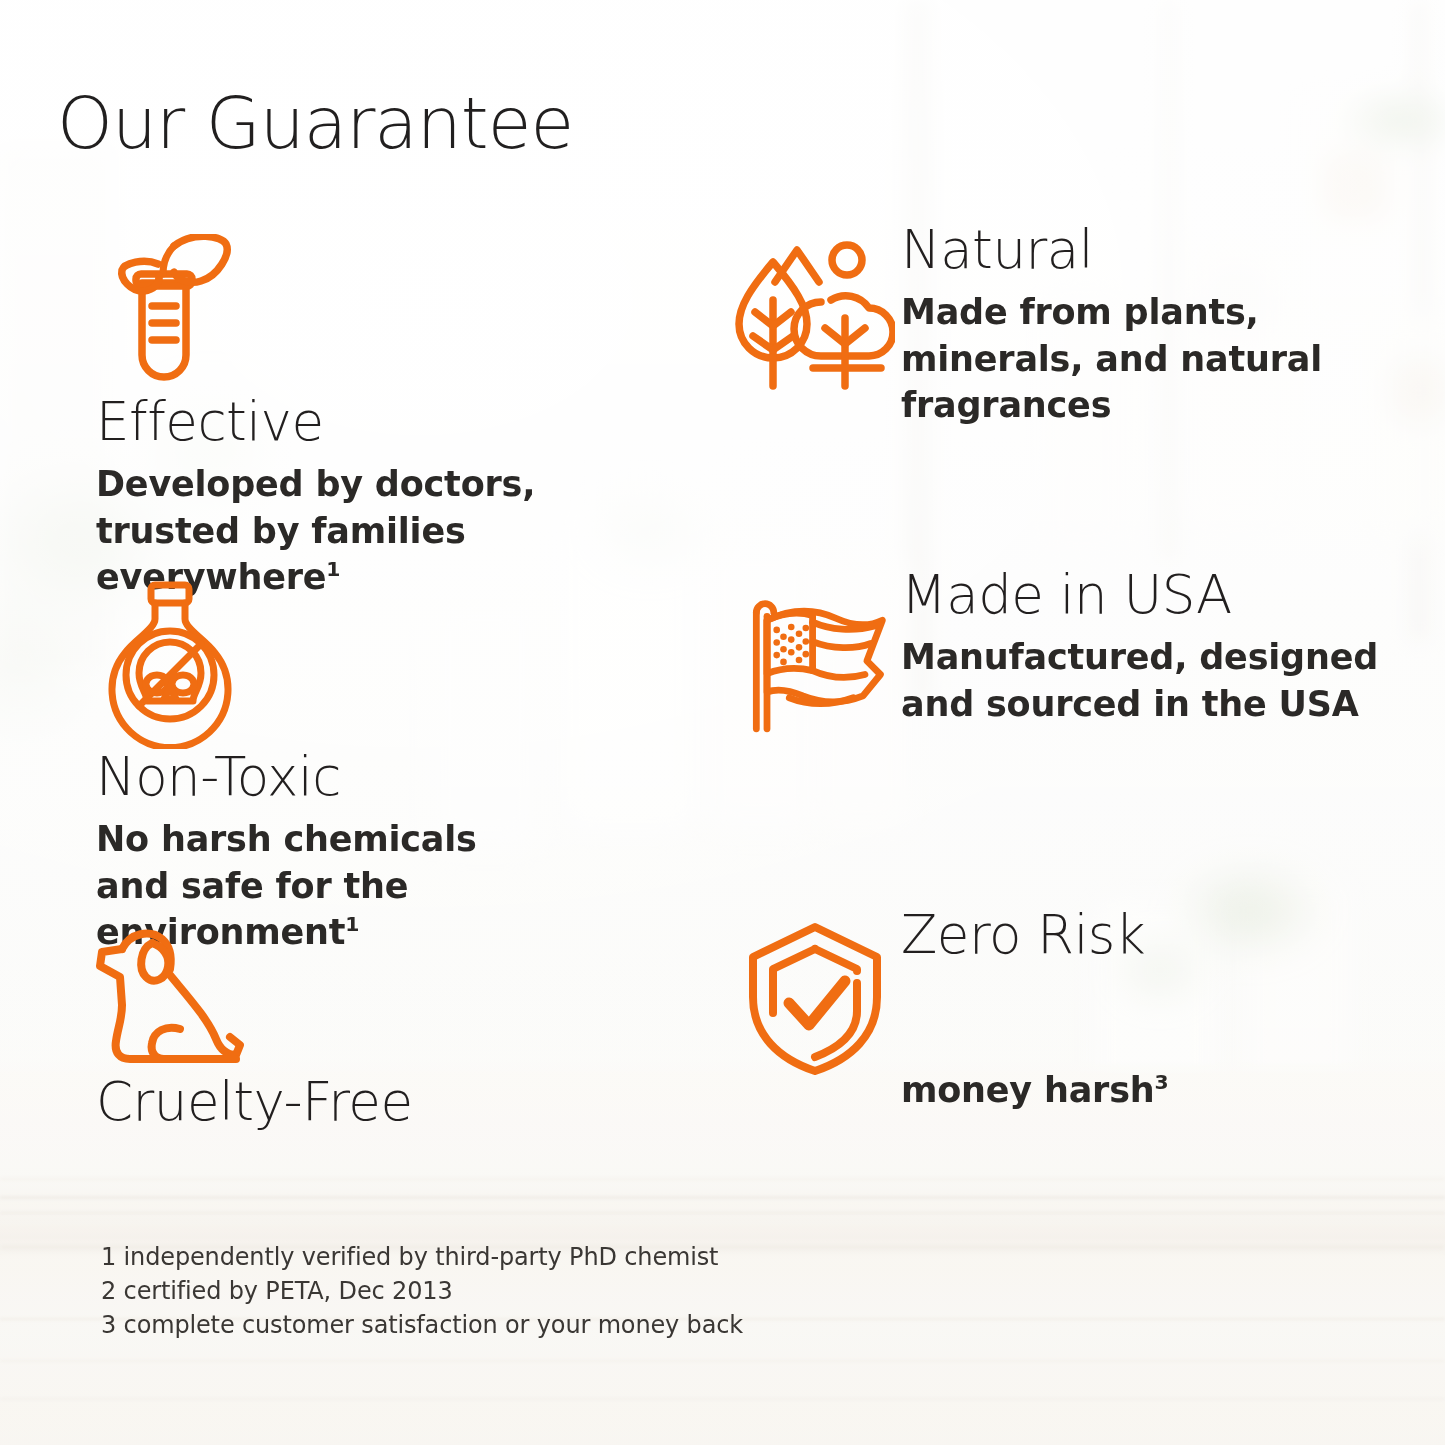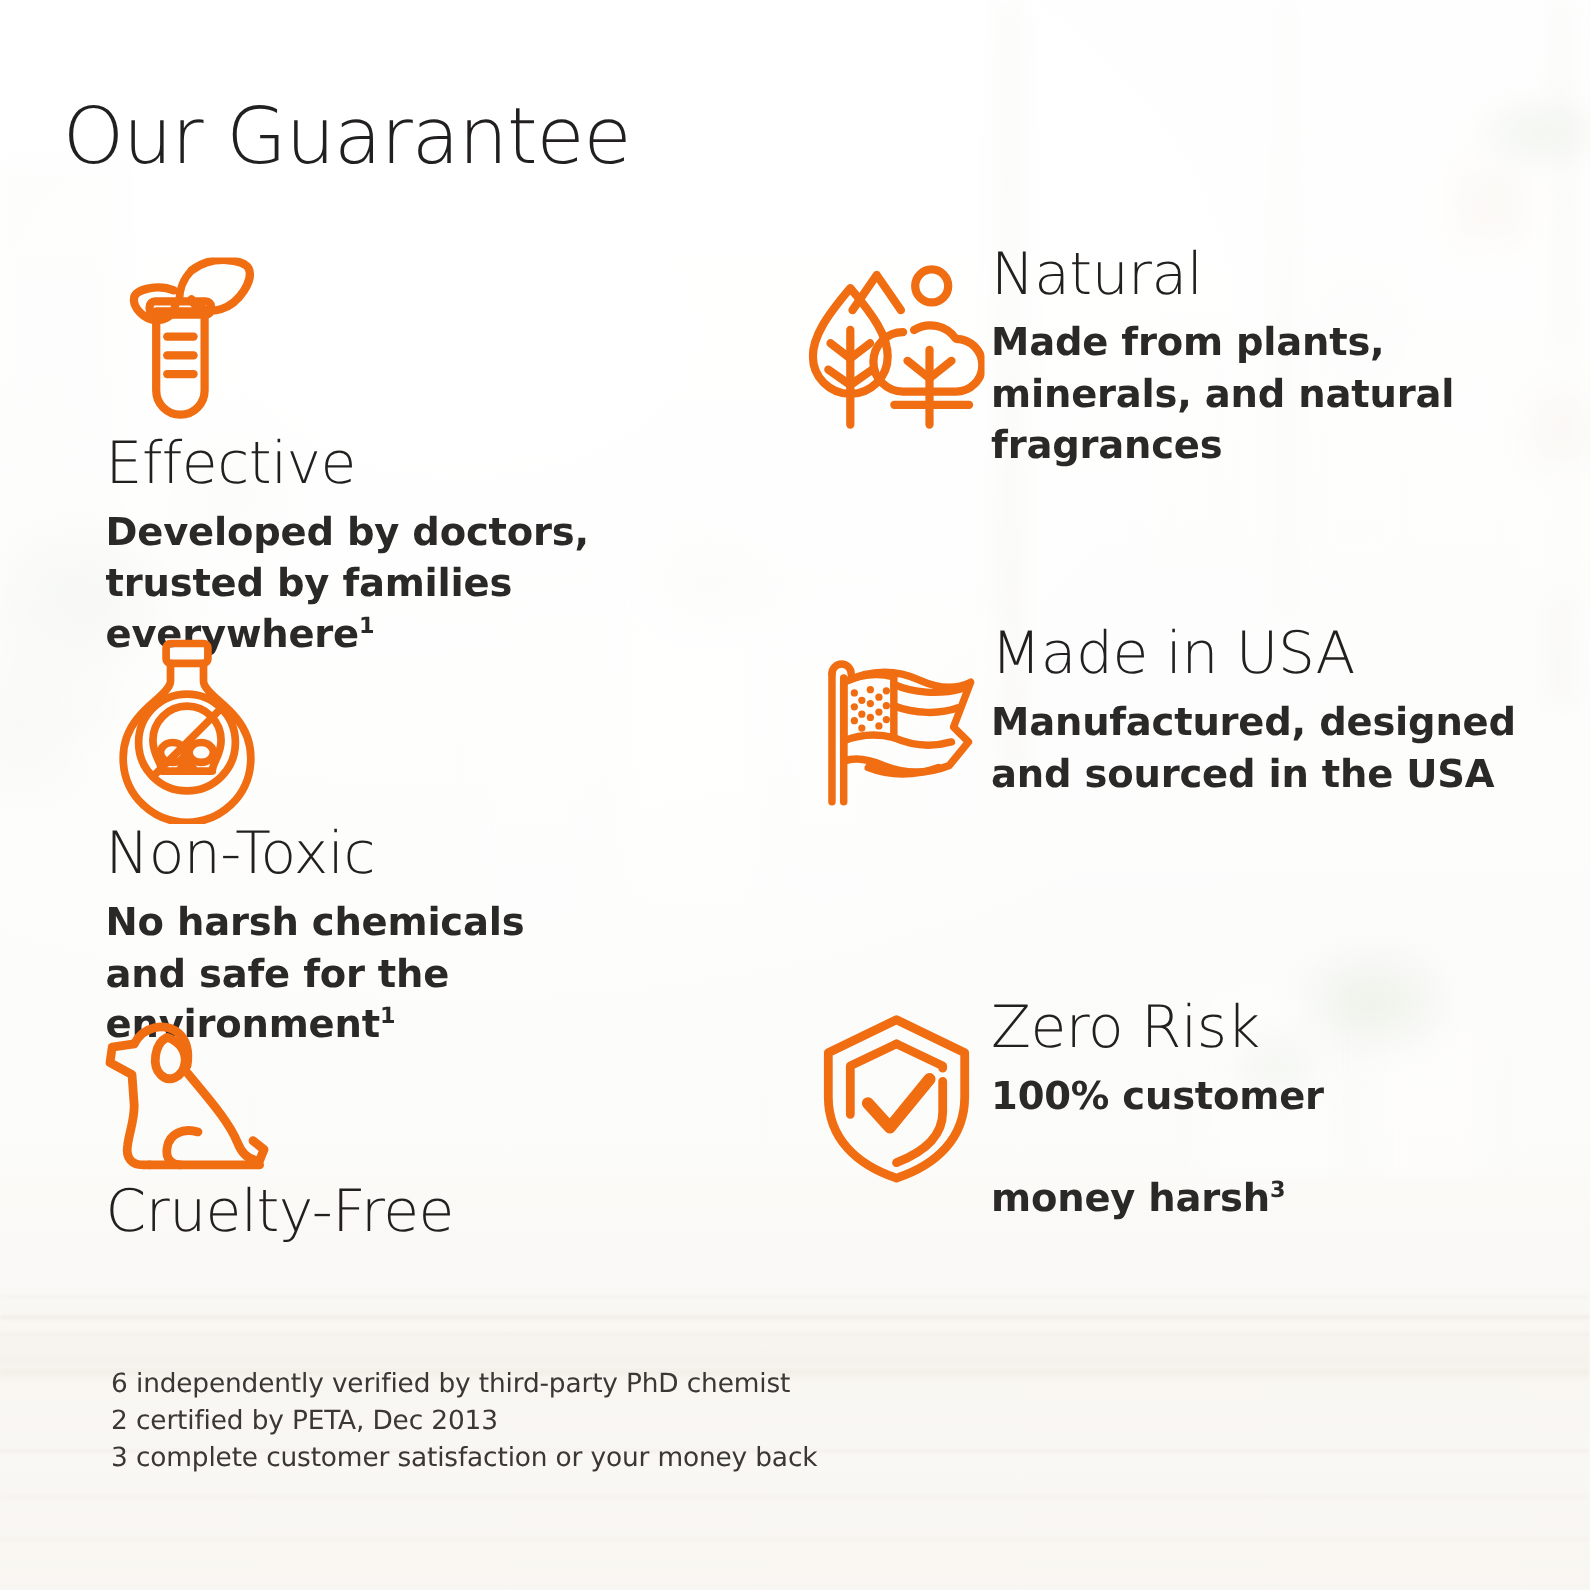--- a/index.html
+++ b/index.html
@@ -368,28 +368,28 @@
           <path d="M70 30 L112 50 V52"></path>
           <path d="M70 30 L28 50 V94"></path>
           <path d="M112 64 V92 C112 114 96 128 70 138"></path>
 
           <path d="M44 84 L64 106 L100 62" stroke-width="11"></path>
         </svg>
       </div>
       <div class="text-wrap">
         <div class="feature-title">Zero Risk</div>
         <div class="feature-desc">
-          <span>100% customer</span><br>
+          <br>
           <br>
           <span>money harsh</span><sup>3</sup>
         </div>
       </div>
     </div>
 
   </div>
 
   <div class="footnotes">
-    <div>6 independently verified by third-party PhD chemist</div>
+    <div>1 independently verified by third-party PhD chemist</div>
     <div>2 certified by PETA, Dec 2013</div>
     <div>3 complete customer satisfaction or your money back</div>
   </div>
 
 </div>
 
 </body></html>

